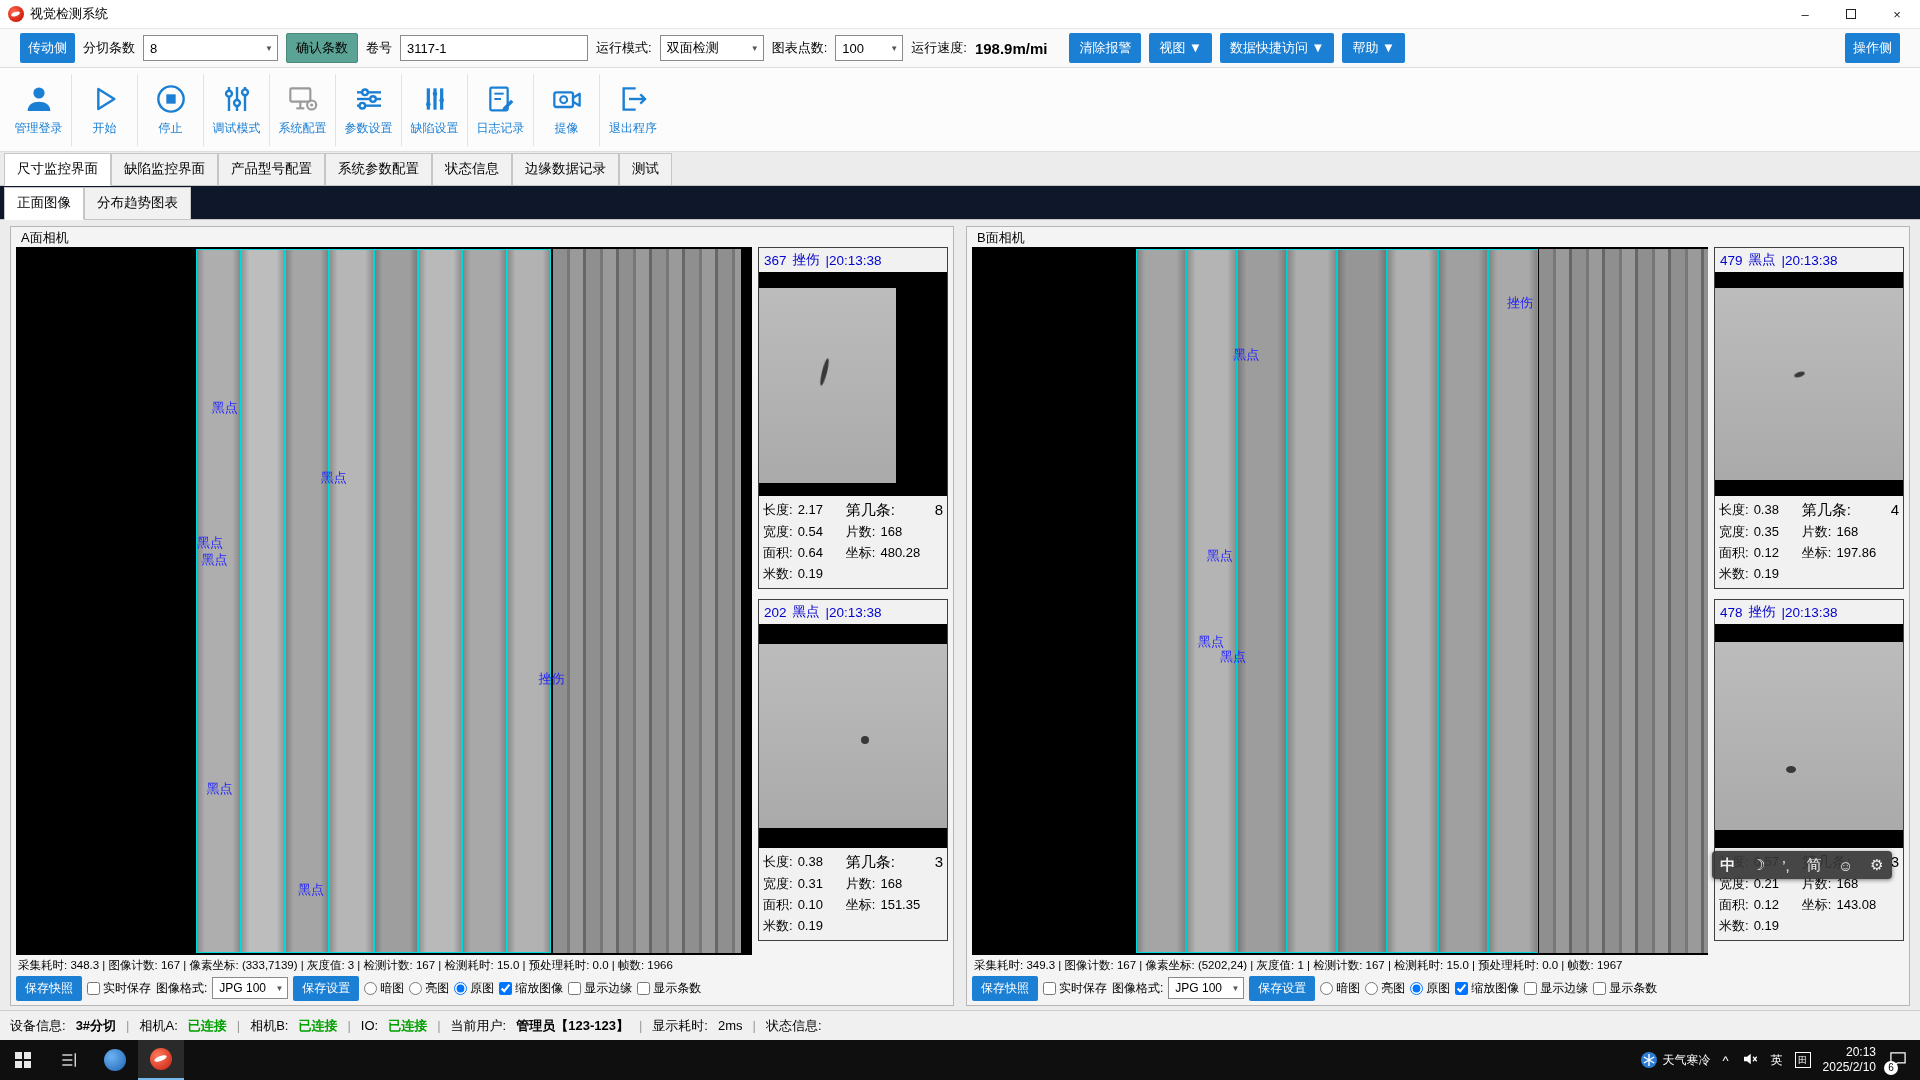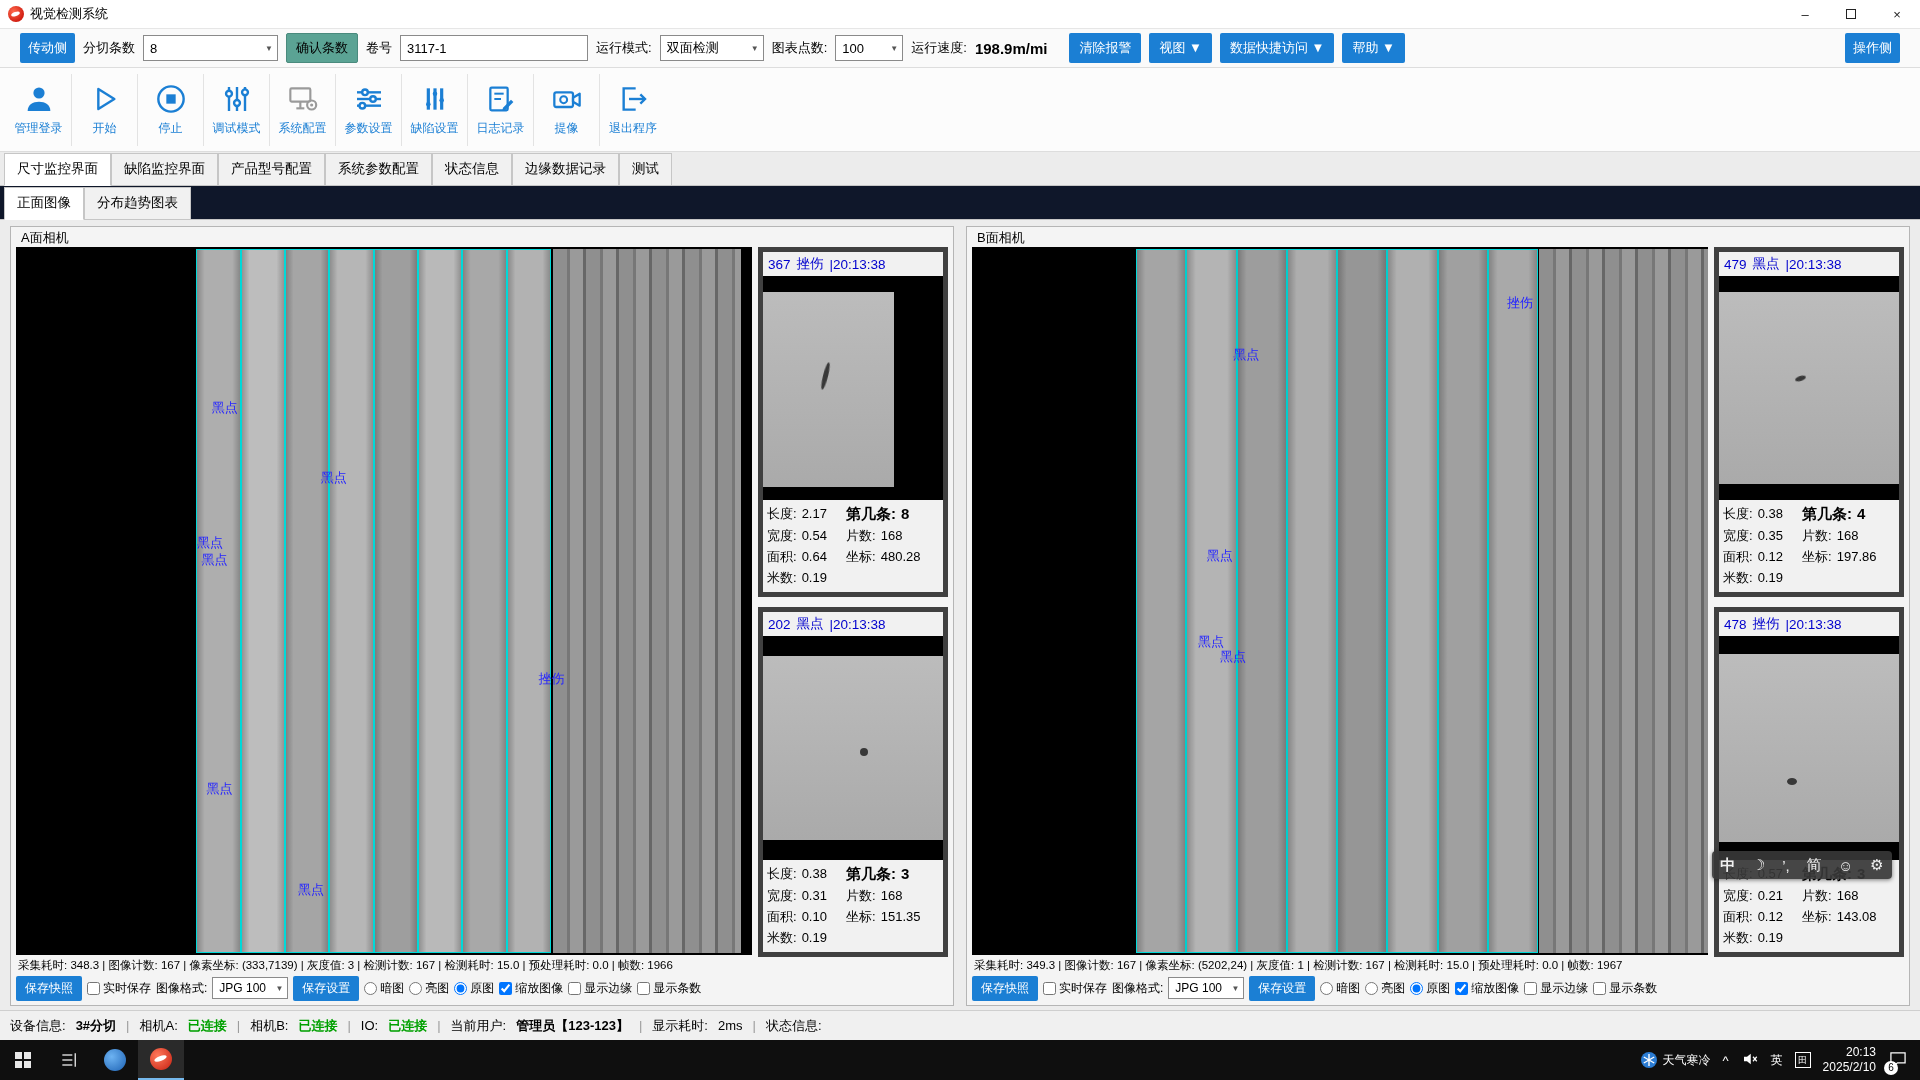--- a/index.html
+++ b/index.html
@@ -84,37 +84,37 @@
 
   .panel-stats { height:19px; font-size:11.5px; padding:3px 2px 0; white-space:nowrap; overflow:hidden; }
   .panel-controls { height:28px; display:flex; align-items:center; gap:5px; font-size:12px; white-space:nowrap; }
   .btn-small { background:var(--accent-blue,#1b7fd4); color:#fff; border:none; border-radius:2px;
     padding:4px 9px; font-size:12px; cursor:pointer; font-family:inherit; }
   .ctl { display:flex; align-items:center; gap:3px; cursor:pointer; }
   .ctl input { width:13px; height:13px; }
 
   
   .defect-col { width:190px; flex:0 0 190px; display:flex; flex-direction:column; gap:10px; }
-  .card { border:5px solid #404040; background:#f1f1f1; }
+  .card { border:1px solid #404040; background:#f1f1f1; }
   .card-header { height:24px; display:flex; align-items:center; gap:6px; padding:0 5px;
     font-size:13.5px; color:var(--card-header-blue,#0000cd); }
   .card-img { height:224px; background:#000; position:relative; overflow:hidden; }
   .thumb-gray { position:absolute; background:linear-gradient(#bcbcbc,#aaa); }
   .t-a1 { left:0; right:27%; top:7%; bottom:6%; }
   .t-a2 { left:0; right:0; top:9%; bottom:9%; }
   .t-b1 { left:0; right:0; top:7%; bottom:7%; }
   .t-b2 { left:0; right:0; top:8%; bottom:8%; }
   .mark { position:absolute; background:#383838; border-radius:50%; filter:blur(.6px); }
   .m-a1 { left:46%; top:36%; width:5px; height:28px; transform:rotate(14deg); }
   .m-a2 { left:54%; top:50%; width:8px; height:8px; }
   .m-b1 { left:42%; top:44%; width:11px; height:5px; transform:rotate(-18deg); }
   .m-b2 { left:38%; top:66%; width:10px; height:7px; }
   .card-stats { display:grid; grid-template-columns:46% 54%; row-gap:3px; padding:5px 4px; font-size:13px; }
   .cs-cell { display:flex; gap:5px; align-items:baseline; }
-  .strip-cell { font-weight:bold; font-size:15px; }
+  .strip-cell { font-weight:normal; font-size:15px;justify-content:space-between; }
 
   
   .statusbar { height:30px; flex:0 0 30px; background:#f0f0f0; border-top:1px solid #cfcfcf;
     display:flex; align-items:center; gap:10px; padding:0 10px; font-size:13px; white-space:nowrap; }
   .sb-sep { color:#9a9a9a; }
   .green { color:var(--connected-green,#00a000); font-weight:bold; }
   .bold { font-weight:bold; }
 
   
   .taskbar { height:40px; flex:0 0 40px; background:#0f0f0f; display:flex; align-items:center; color:#fff; }

